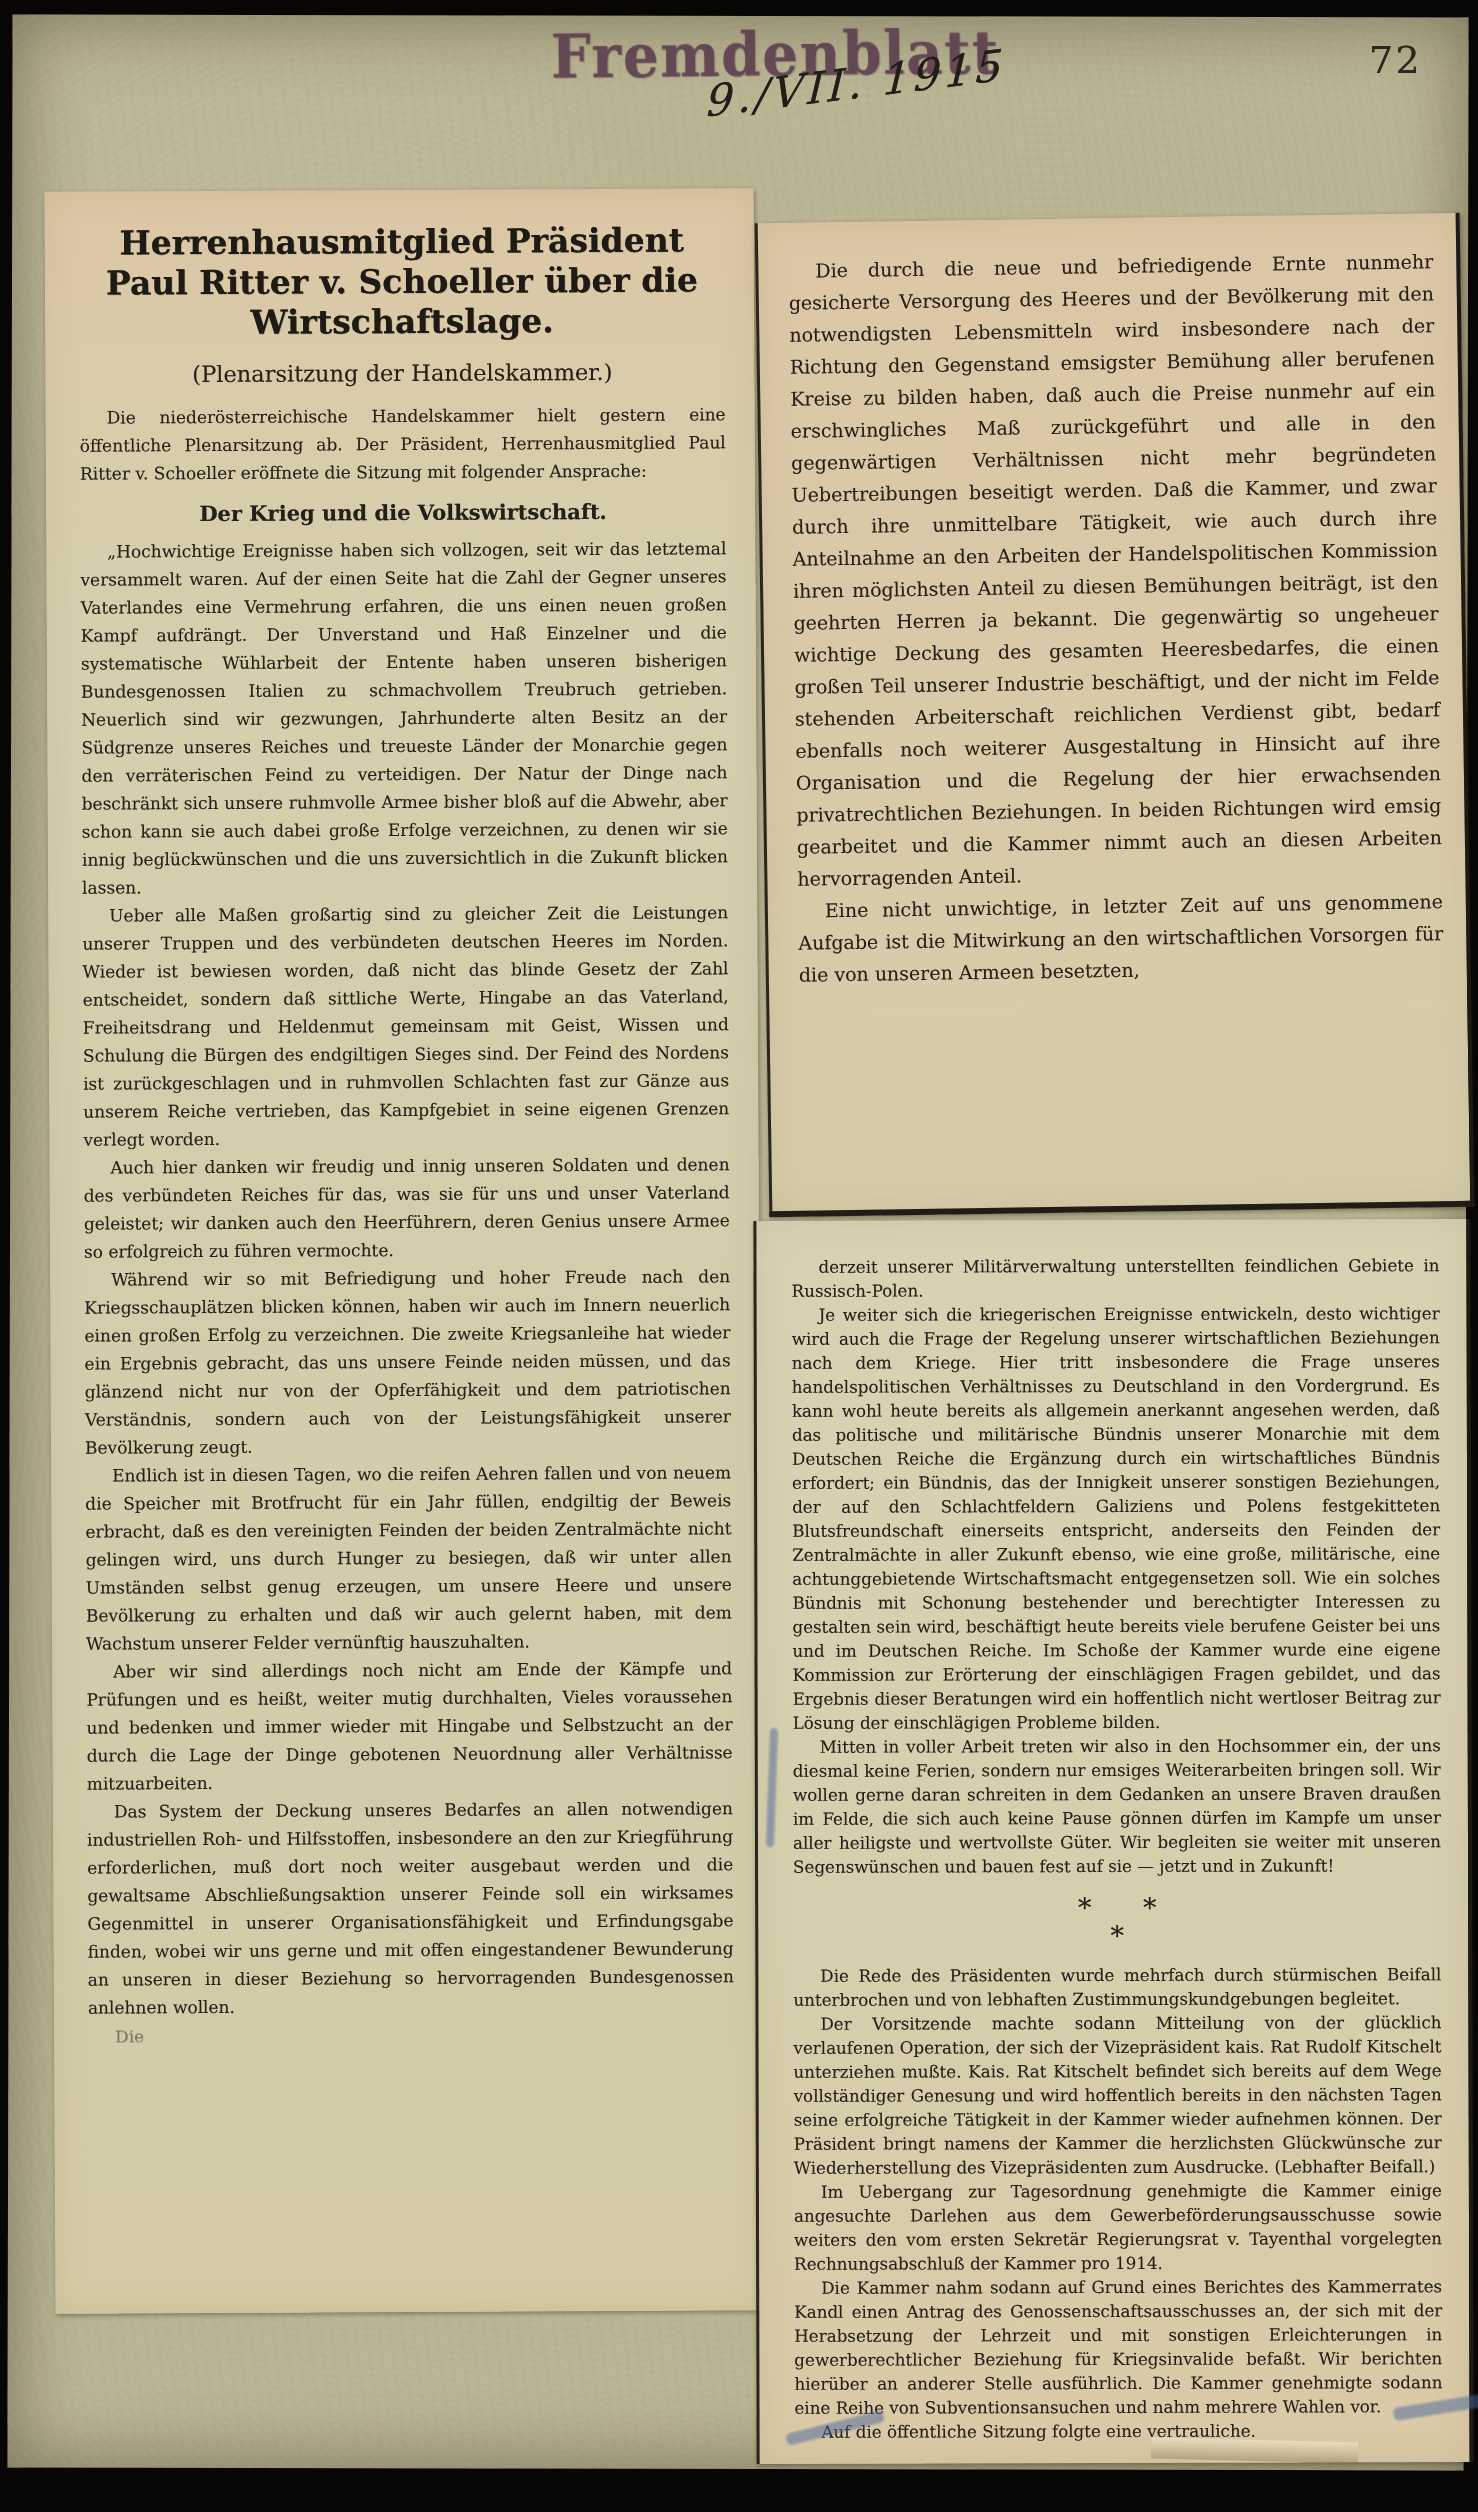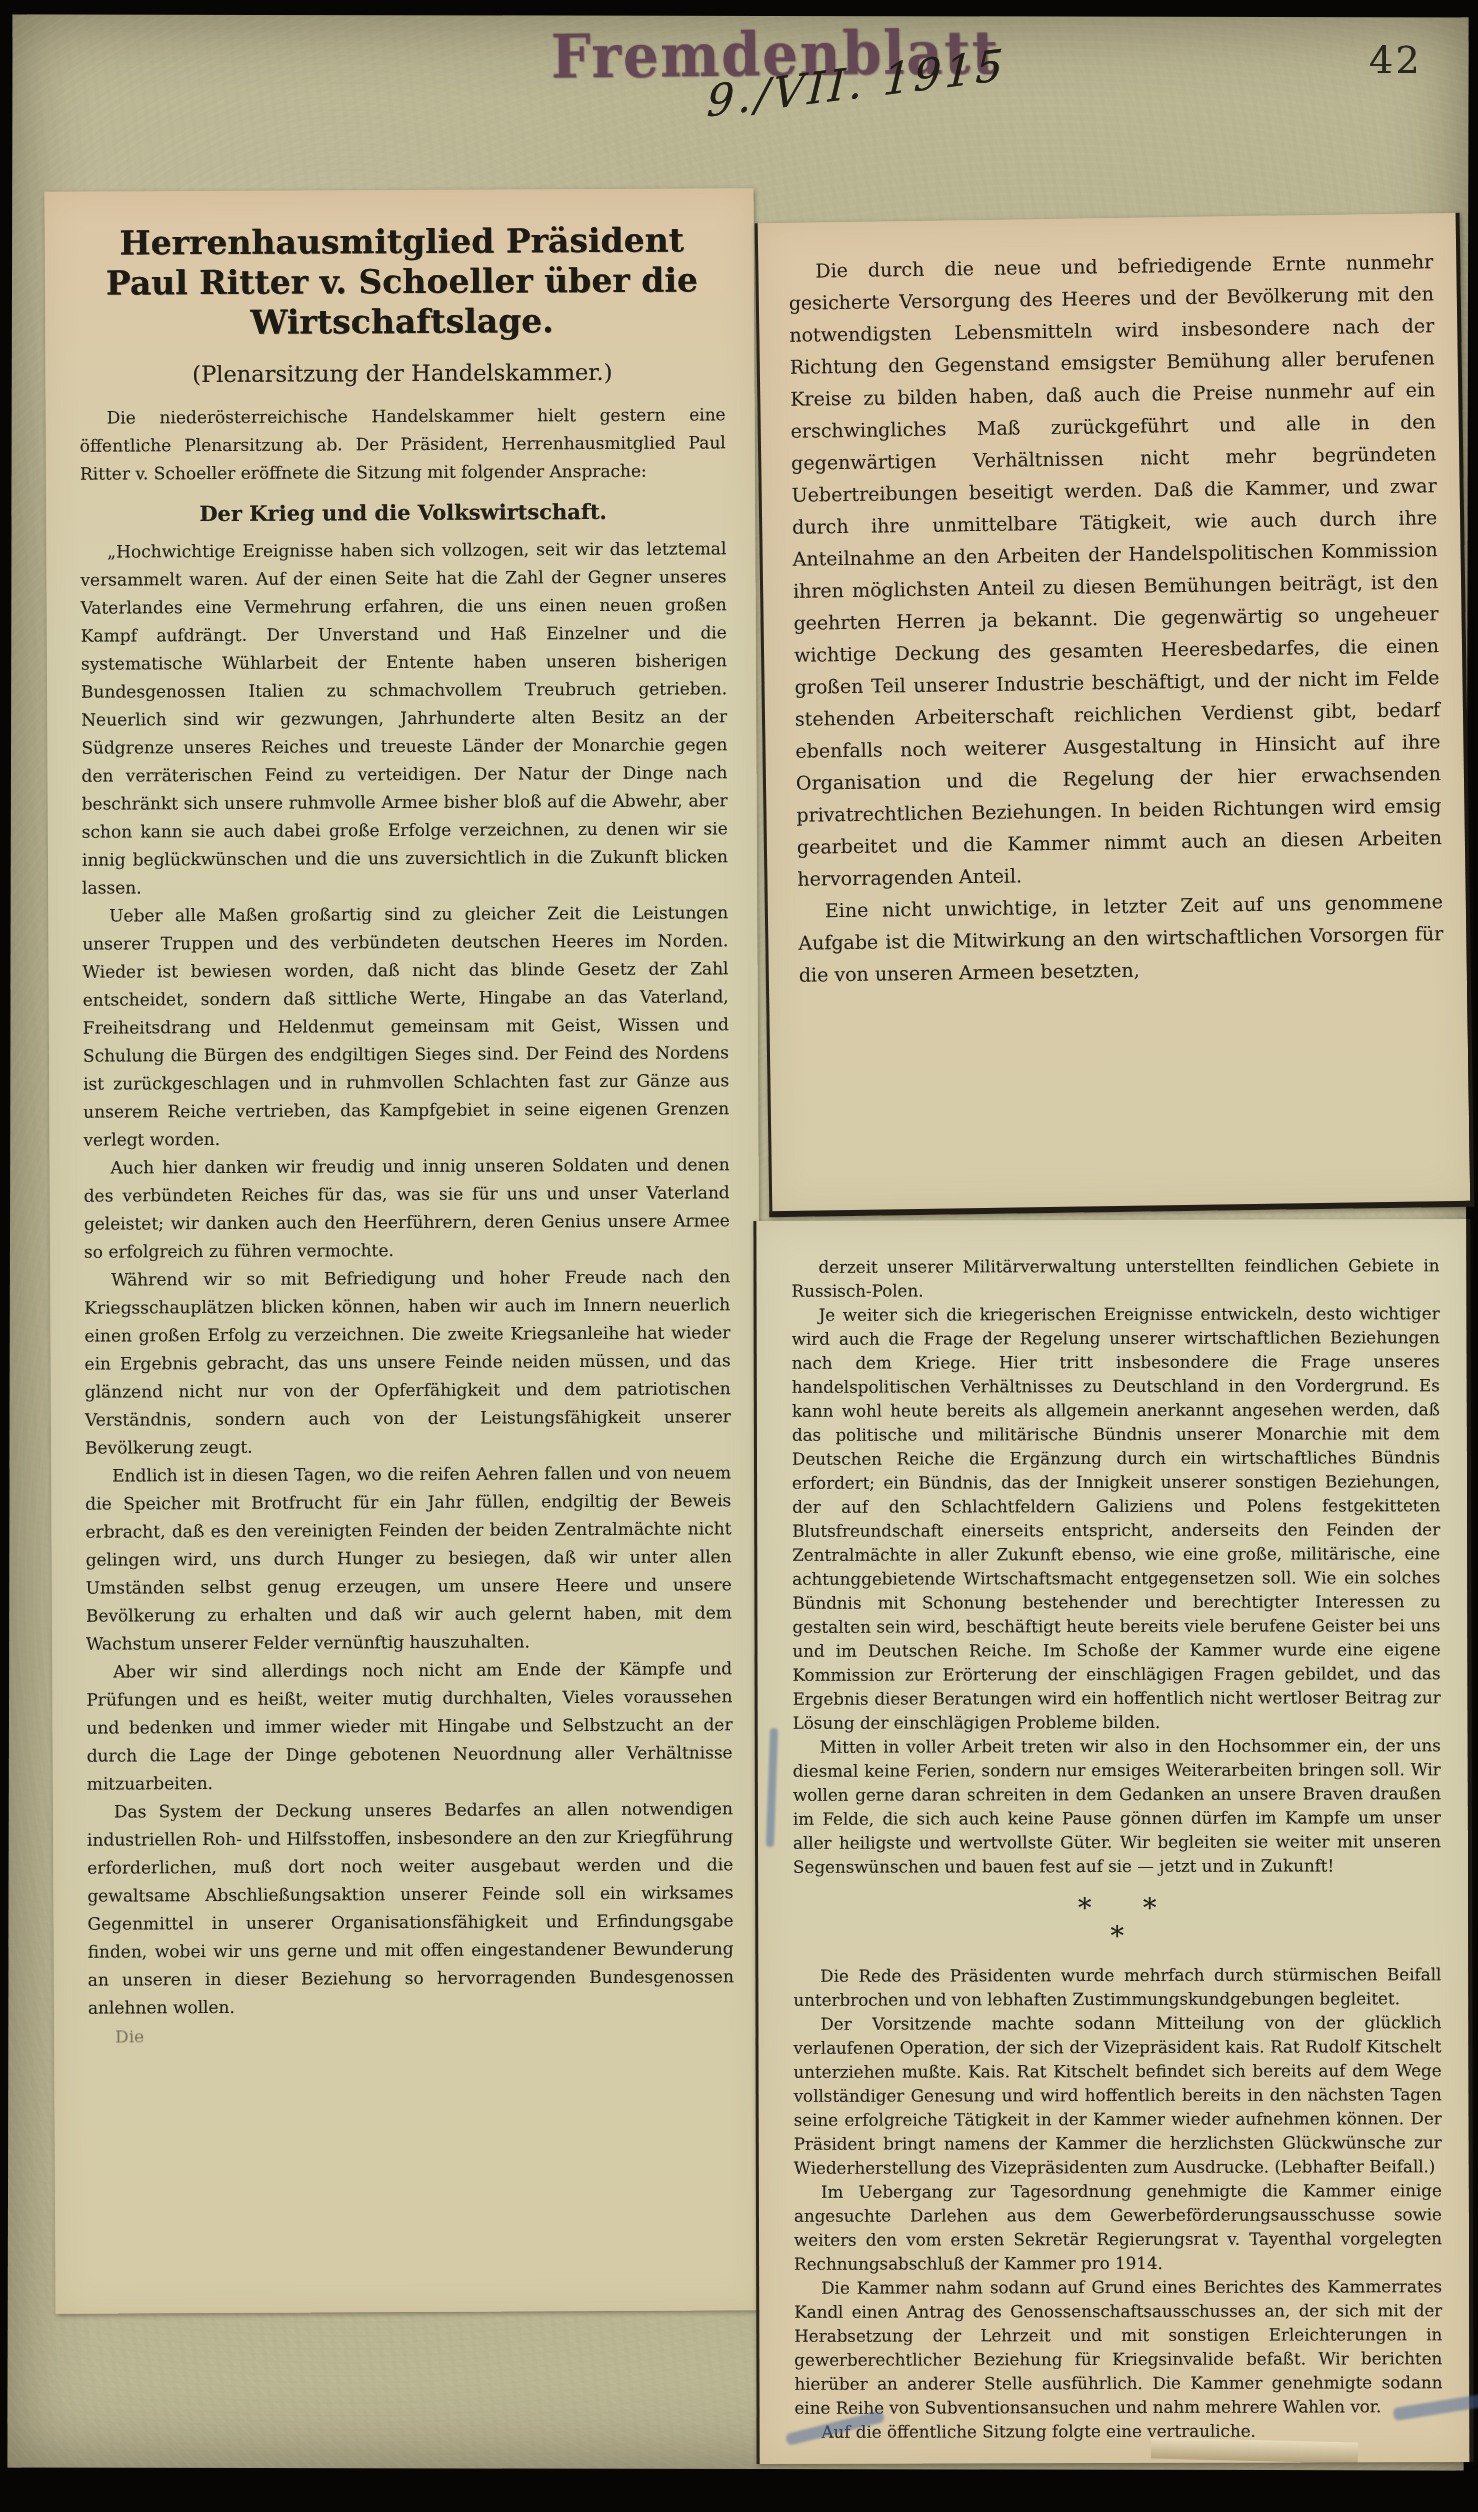--- a/index.html
+++ b/index.html
@@ -107,21 +107,21 @@
     background:linear-gradient(180deg,rgba(245,238,210,.55),rgba(120,100,60,.35));
     transform:rotate(1.4deg);filter:blur(0.6px);}
 </style>
 </head>
 <body>
 
 <div class="paper"></div>
 
 <div class="stamp">Fremdenblatt</div>
 <div class="hand-date">9./VII. 1915</div>
-<div class="folio">42</div>
+<div class="folio">72</div>
 
 <div class="clip clip-left">
   <h1 class="headline">Herrenhausmitglied Präsident Paul Ritter v. Schoeller über die Wirtschaftslage.</h1>
   <div class="subhead">(Plenarsitzung der Handelskammer.)</div>
   <p>Die niederösterreichische Handelskammer hielt gestern eine öffentliche Plenarsitzung ab. Der Präsident, Herrenhausmitglied Paul Ritter v. Schoeller eröffnete die Sitzung mit folgender Ansprache:</p>
   <div class="crosshead">Der Krieg und die Volkswirtschaft.</div>
   <div>
 
   <p>„Hochwichtige Ereignisse haben sich vollzogen, seit wir das letztemal versammelt waren. Auf der einen Seite hat die Zahl der Gegner unseres Vaterlandes eine Vermehrung erfahren, die uns einen neuen großen Kampf aufdrängt. Der Unverstand und Haß Einzelner und die systematische Wühlarbeit der Entente haben unseren bisherigen Bundesgenossen Italien zu schmachvollem Treubruch getrieben. Neuerlich sind wir gezwungen, Jahrhunderte alten Besitz an der Südgrenze unseres Reiches und treueste Länder der Monarchie gegen den verräterischen Feind zu verteidigen. Der Natur der Dinge nach beschränkt sich unsere ruhmvolle Armee bisher bloß auf die Abwehr, aber schon kann sie auch dabei große Erfolge verzeichnen, zu denen wir sie innig beglückwünschen und die uns zuversichtlich in die Zukunft blicken lassen.</p>
       <p>Ueber alle Maßen großartig sind zu gleicher Zeit die Leistungen unserer Truppen und des verbündeten deutschen Heeres im Norden. Wieder ist bewiesen worden, daß nicht das blinde Gesetz der Zahl entscheidet, sondern daß sittliche Werte, Hingabe an das Vaterland, Freiheitsdrang und Heldenmut gemeinsam mit Geist, Wissen und Schulung die Bürgen des endgiltigen Sieges sind. Der Feind des Nordens ist zurückgeschlagen und in ruhmvollen Schlachten fast zur Gänze aus unserem Reiche vertrieben, das Kampfgebiet in seine eigenen Grenzen verlegt worden.</p>

